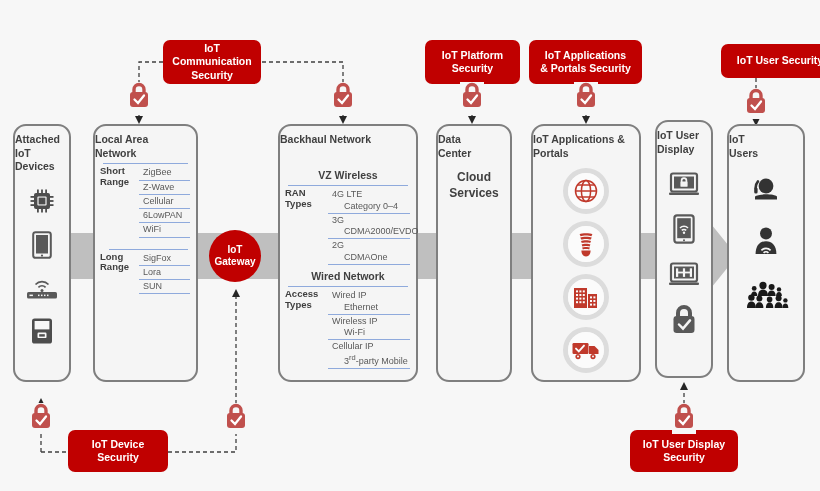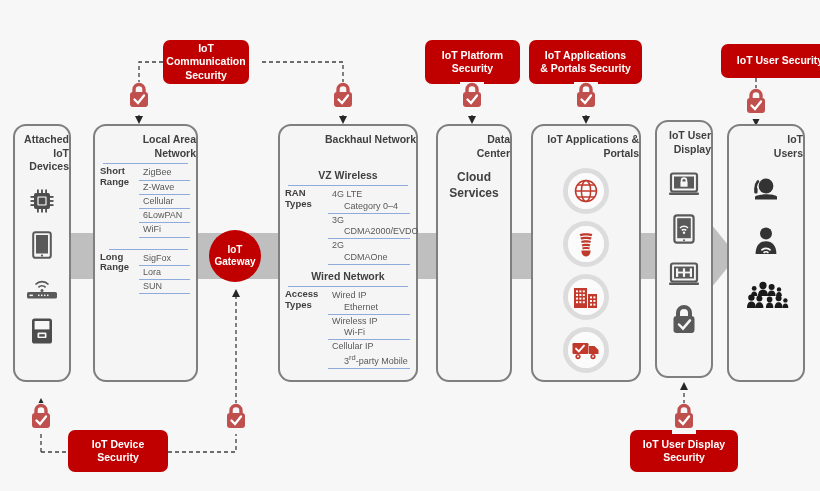--- a/index.html
+++ b/index.html
@@ -38,21 +38,21 @@
   
   .col{
     position:absolute;
     background:#f5f5f5;
     border:2px solid #7f7f7f;
     border-radius:13px;
     box-sizing:border-box;
     z-index:4;
   }
   .col-title{
-    text-align:right;
+    text-align:left;
     font-size:10.5px;
     font-weight:bold;
     color:#404040;
     line-height:1.3;
     padding-top:7px;
   }
   .sub-title{
     text-align:center;
     font-size:10.5px;
     font-weight:bold;
@@ -161,21 +161,21 @@
       <polygon points="343,124 339,116 347,116"></polygon>
       <polygon points="472,124 468,116 476,116"></polygon>
       <polygon points="586,124 582,116 590,116"></polygon>
       <polygon points="756,126 752,118 760,118"></polygon>
       <polygon points="41,398 37,406 45,406"></polygon>
       <polygon points="236,289 232,297 240,297"></polygon>
       <polygon points="684,382 680,390 688,390"></polygon>
     </g>
   </svg>
 
-  <div class="sec-label" style="left:163px;top:40px;width:86px;height:44px;">
+  <div class="sec-label" style="left:163px;top:40px;width:98px;height:44px;">
     <span>
       
       IoT Communication<br>Security
     </span>
   </div>
 
   <div class="sec-label" style="left:425px;top:40px;width:95px;height:44px;">
     <span>
       
       IoT Platform<br>Security

